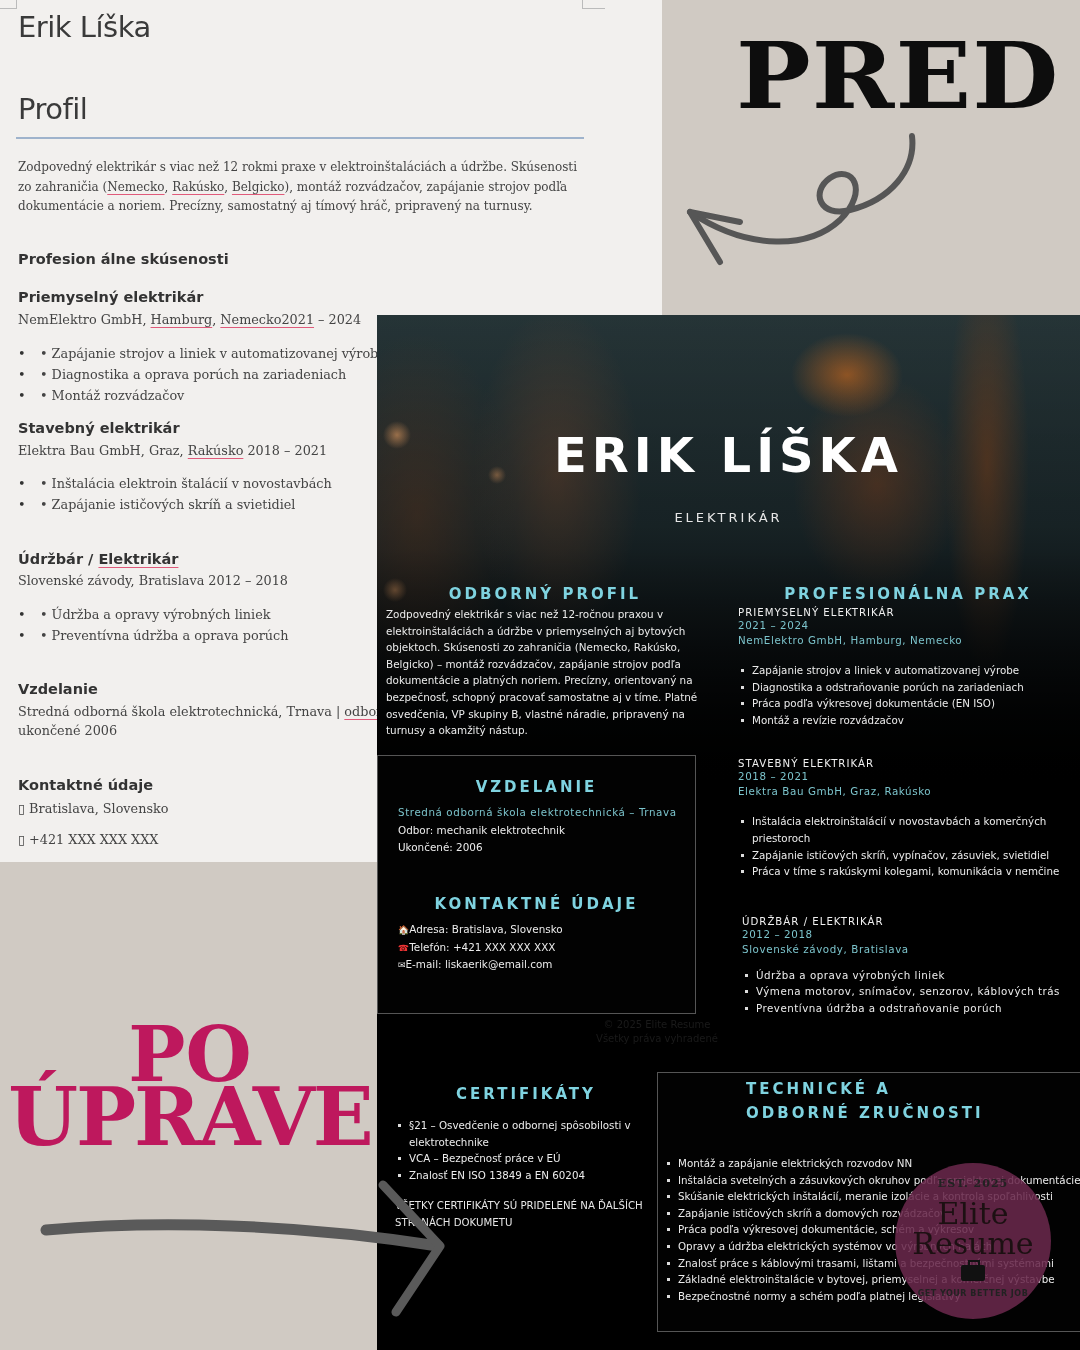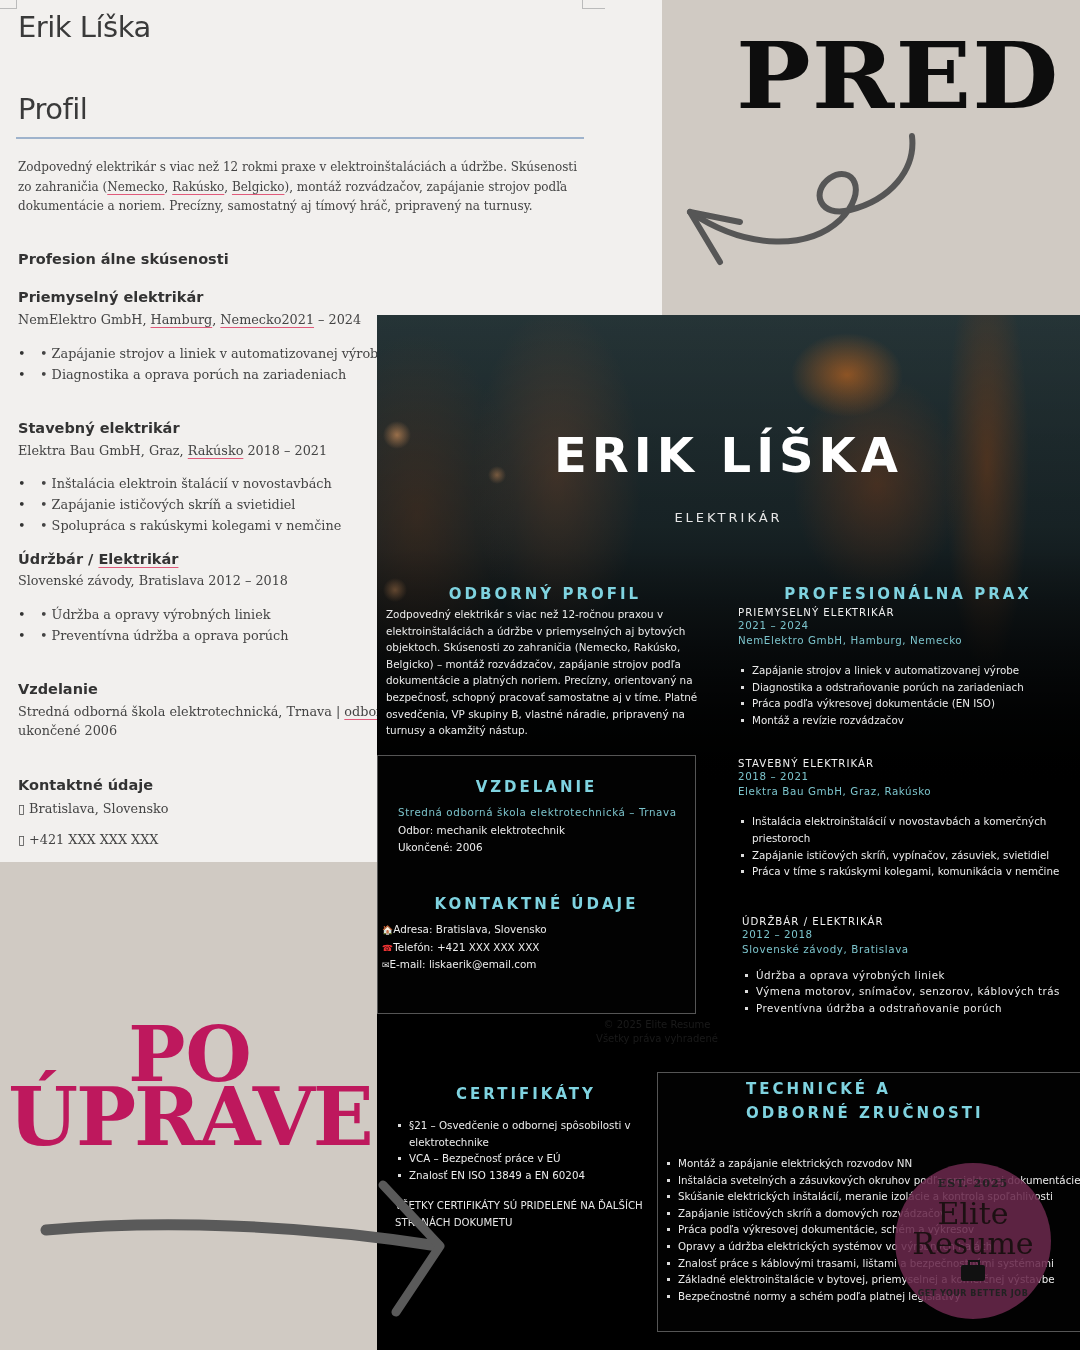--- a/index.html
+++ b/index.html
@@ -89,28 +89,28 @@
     <span>dokumentácie a noriem. Precízny, samostatný aj tímový hráč, pripravený na turnusy.</span>
   </div>
 
   <div class="bd-sec" style="top:251px">Profesion álne skúsenosti</div>
 
   <div class="bd-sec" style="top:289px">Priemyselný elektrikár</div>
   <div class="bd-line" style="top:312px"><span>NemElektro GmbH, </span><span class="sq">Hamburg</span><span>, </span><span class="sq">Nemecko2021</span><span> – 2024</span></div>
   <ul class="bd-list" style="top:343px">
     <li>• Zapájanie strojov a liniek v automatizovanej výrobe</li>
       <li>• Diagnostika a oprava porúch na zariadeniach</li>
+      <li>• Montáž  rozvádzačov</li>
   </ul>
 
   <div class="bd-sec" style="top:420px">Stavebný elektrikár</div>
   <div class="bd-line" style="top:443px"><span>Elektra Bau GmbH, Graz, </span><span class="sq">Rakúsko</span><span> 2018 – 2021</span></div>
   <ul class="bd-list" style="top:473px">
     <li>• Inštalácia elektroin štalácií v novostavbách</li>
       <li>• Zapájanie ističových skríň a svietidiel</li>
-      <li>• Spolupráca s rakúskymi kolegami v nemčine</li>
   </ul>
 
   <div class="bd-sec" style="top:551px"><span>Údržbár / </span><span class="sq">Elektrikár</span></div>
   <div class="bd-line" style="top:573px">Slovenské závody, Bratislava 2012 – 2018</div>
   <ul class="bd-list" style="top:604px">
     <li>• Údržba a opravy výrobných liniek</li>
       <li>• Preventívna údržba a oprava porúch</li>
   </ul>
 
   <div class="bd-sec" style="top:681px">Vzdelanie</div>
@@ -181,21 +181,21 @@
   </div>
 
   <div class="box-left">
     <span class="h-cyan" style="margin-top:22px">VZDELANIE</span>
     <div style="padding-left:20px; margin-top:10px">
       <div class="cyan-sm">Stredná odborná škola elektrotechnická – Trnava</div>
       <div class="small" style="margin-top:4px">Odbor: mechanik elektrotechnik</div>
       <div class="small">Ukončené: 2006</div>
     </div>
     <span class="h-cyan" style="margin-top:40px">KONTAKTNÉ ÚDAJE</span>
-    <div style="padding-left:4px; margin-top:8px">
+    <div style="padding-left:20px; margin-top:8px">
       <div class="small"><span style="font-size:9px">🏠</span><span>Adresa: Bratislava, Slovensko</span></div>
       <div class="small"><span style="color:#e33; font-size:9px">☎</span><span>Telefón: +421 XXX XXX XXX</span></div>
       <div class="small"><span style="font-size:9px">✉</span><span>E-mail: liskaerik@email.com</span></div>
     </div>
   </div>
 
   <div class="footer-note">
     <div>© 2025 Elite Resume</div>
     <div>Všetky práva vyhradené</div>
   </div>

